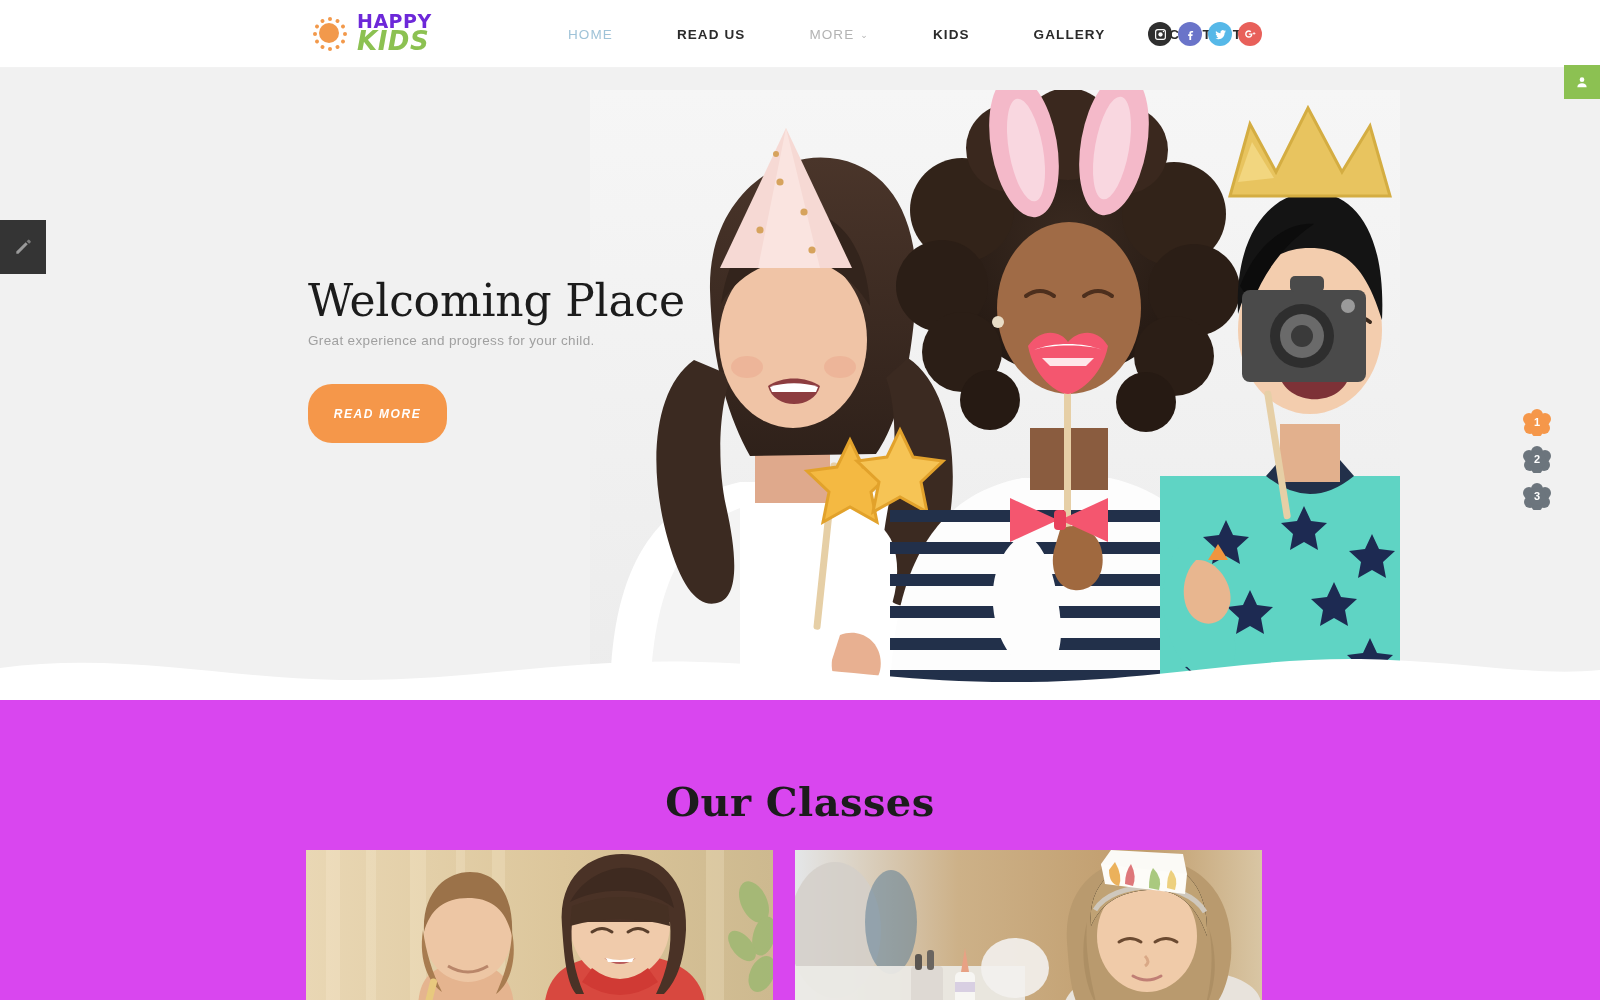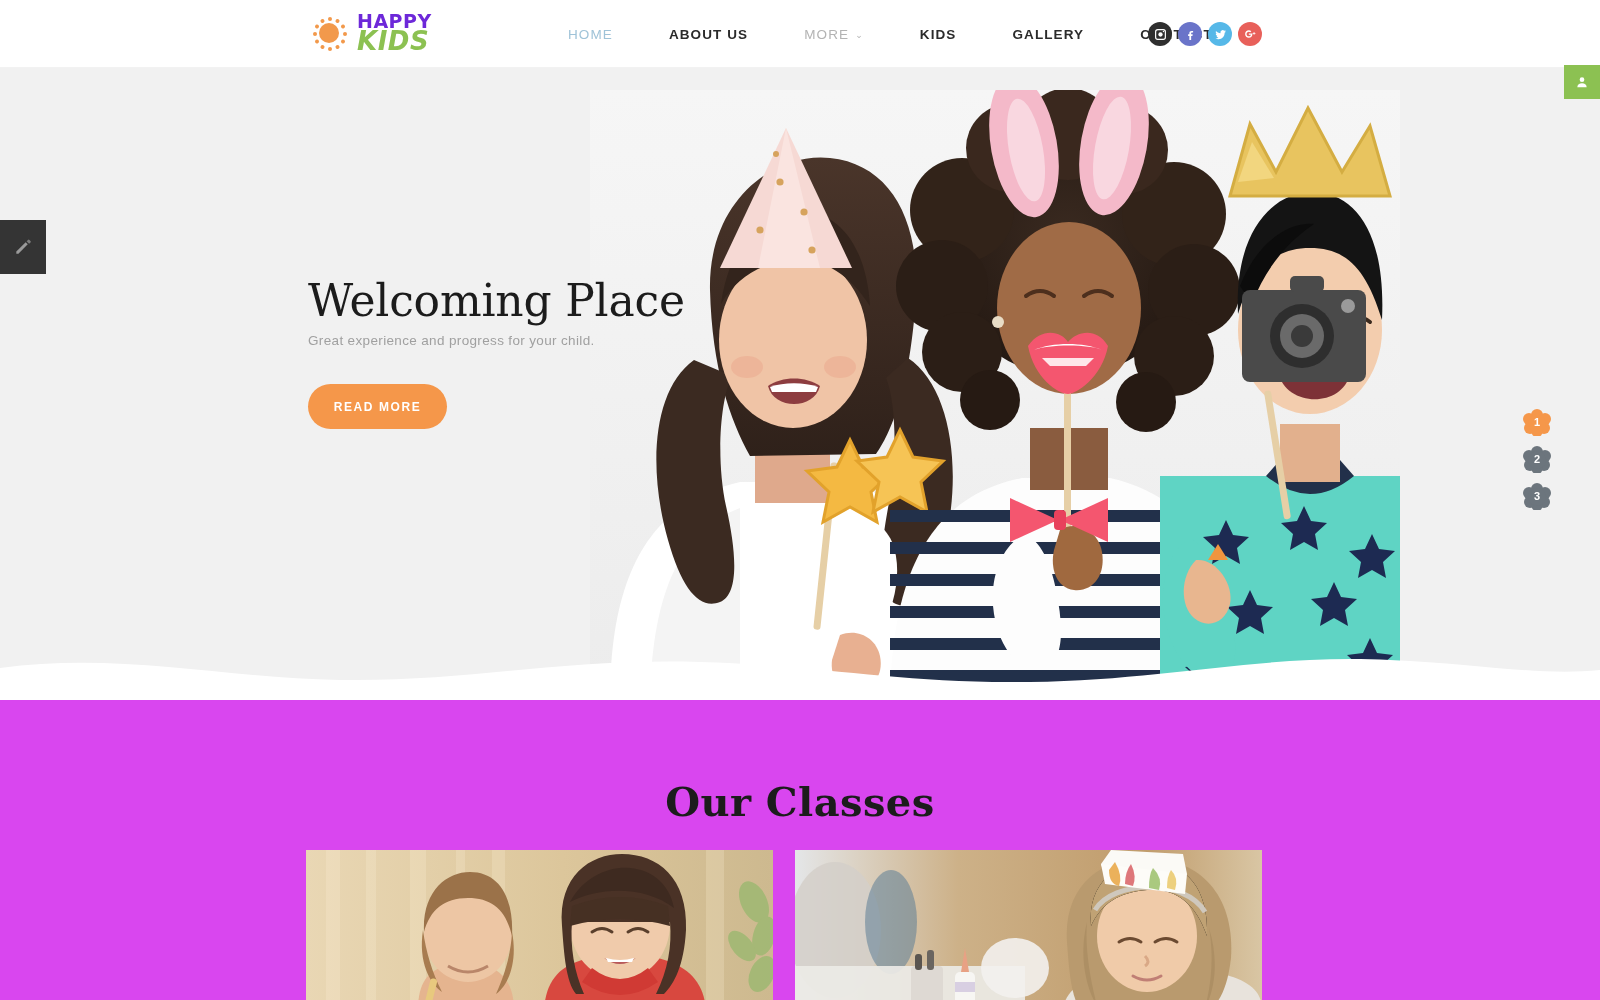--- a/index.html
+++ b/index.html
@@ -62,21 +62,21 @@
     font-style: italic;
   }
 
   .nav {
     position: absolute;
     left: 540px;
     top: 0;
     height: 68px;
     display: flex;
     align-items: center;
-    gap: 0;
+    gap: 8px;
   }
   .nav-item {
     font-size: 13.5px;
     font-weight: bold;
     letter-spacing: 1.1px;
     color: #2b2b2b;
     text-decoration: none;
     padding: 0 28px;
     white-space: nowrap;
     display: flex;
@@ -136,31 +136,32 @@
     font-size: 13.5px;
     letter-spacing: 0.35px;
     color: #a0a0a0;
   }
   .read-more {
     display: inline-flex;
     align-items: center;
     justify-content: center;
     margin-top: 36px;
     width: 139px;
-    height: 45px;
+    height: 59px;
     border-radius: 24px;
     background: #f5974a;
     color: #ffffff;
     font-size: 12px;
     font-weight: bold;
     letter-spacing: 1.6px;
     text-decoration: none;
     border: none;
     cursor: pointer;
     font-family: "Liberation Sans", sans-serif;
+    font-style: italic;
   }
 
   
   .wave {
     position: absolute;
     left: 0; bottom: -2px;
     width: 1600px; height: 70px;
     z-index: 8;
     pointer-events: none;
   }
@@ -270,21 +271,21 @@
         <span class="logo-happy">HAPPY</span>
         <span class="logo-kids">KIDS</span>
       </span>
     </a>
 
     <nav class="nav">
       <a class="nav-item active" href="#">
         <span>HOME</span>
       </a>
       <a class="nav-item" href="#">
-        <span>ABOUT US</span>
+        <span>READ US</span>
       </a>
       <a class="nav-item muted" href="#">
         <span>MORE</span>
         <span class="caret">⌄</span>
       </a>
       <a class="nav-item" href="#">
         <span>KIDS</span>
       </a>
       <a class="nav-item" href="#">
         <span>GALLERY</span>

